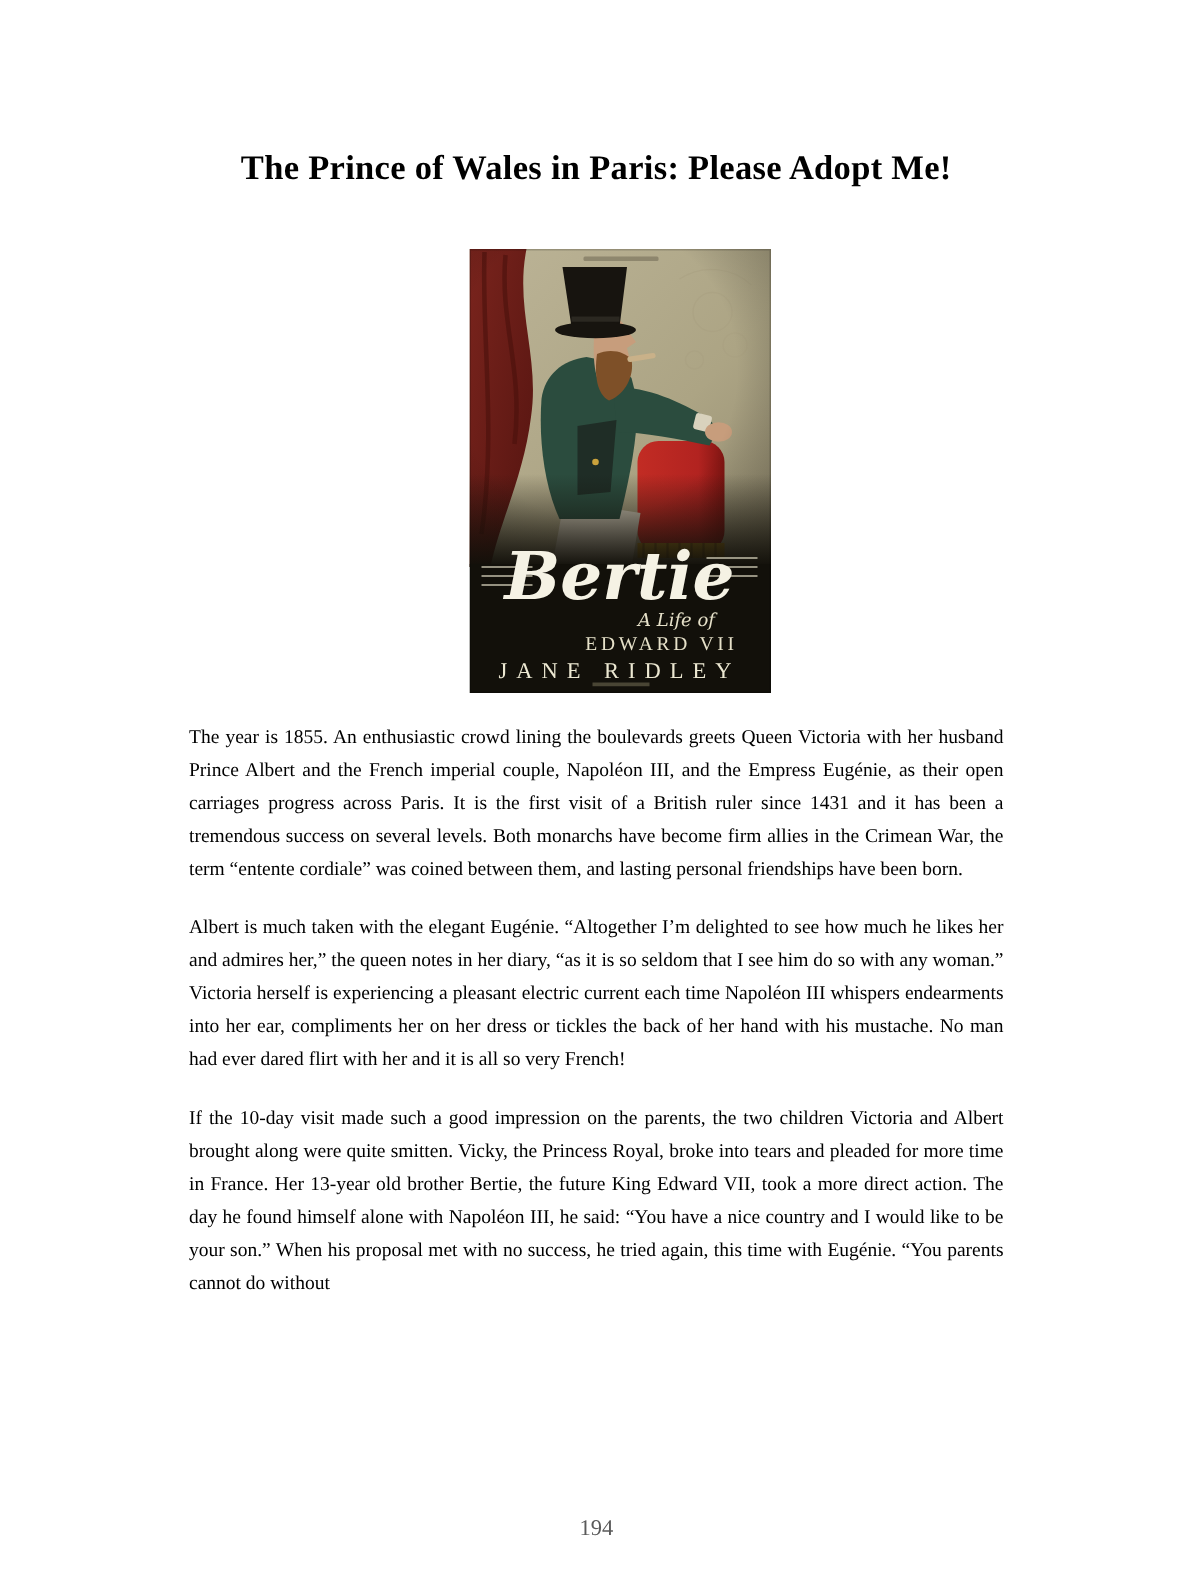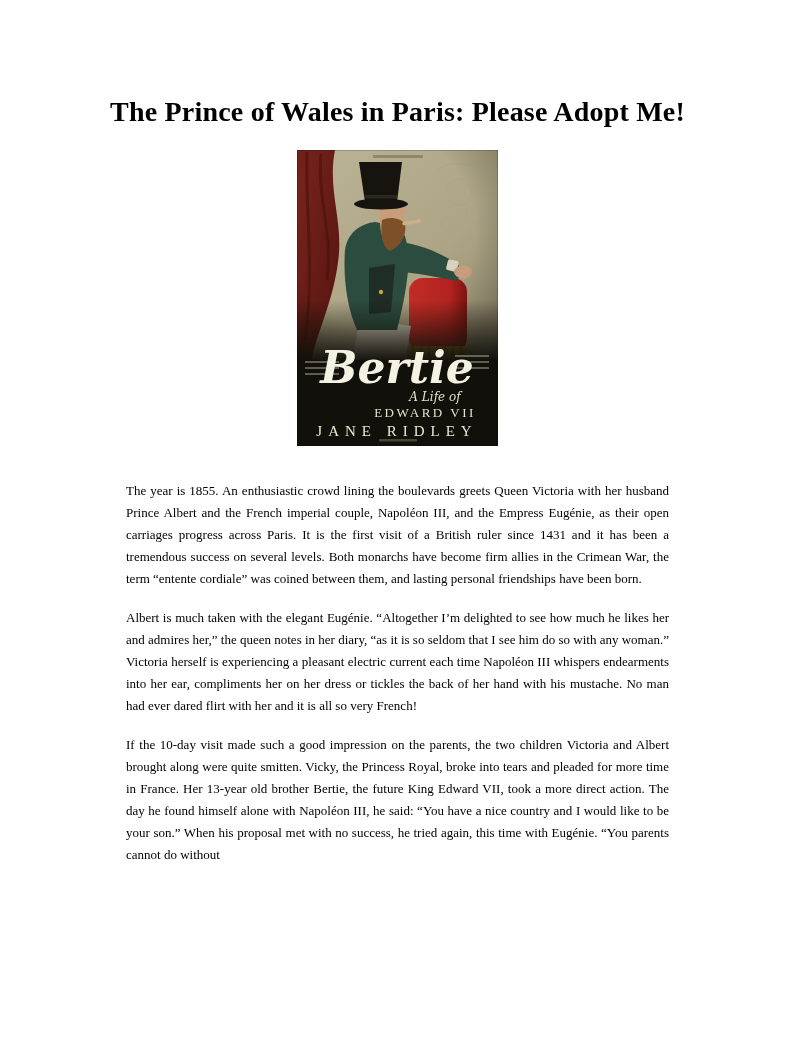--- a/index.html
+++ b/index.html
@@ -19,33 +19,33 @@
     position: absolute;
     inset: 0;
     background: #ffffff;
   }
   .doc-title {
     position: absolute;
     top: 97px;
     left: 0;
     width: 795px;
     text-align: center;
-    font-size: 28px;
+    font-size: 23px;
     line-height: 30px;
     font-weight: 700;
     letter-spacing: 0.2px;
     margin: 0;
   }
   .cover-figure {
     position: absolute;
     top: 150px;
     left: 297px;
     width: 201px;
     height: 296px;
-    margin: 0;
+    margin: 16px;
   }
   .cover-figure svg {
     display: block;
     width: 201px;
     height: 296px;
   }
   .body-text {
     position: absolute;
     top: 480px;
     left: 126px;
@@ -174,14 +174,15 @@
       <rect x="0.5" y="0.5" width="200" height="295" fill="none" stroke="rgba(0,0,0,0.18)"></rect>
     </svg>
   </figure>
 
   <div class="body-text">
     <p>The year is 1855. An enthusiastic crowd lining the boulevards greets Queen Victoria with her husband Prince Albert and the French imperial couple, Napoléon III, and the Empress Eugénie, as their open carriages progress across Paris. It is the first visit of a British ruler since 1431 and it has been a tremendous success on several levels. Both monarchs have become firm allies in the Crimean War, the term “entente cordiale” was coined between them, and lasting personal friendships have been born.</p>
     <p>Albert is much taken with the elegant Eugénie. “Altogether I’m delighted to see how much he likes her and admires her,” the queen notes in her diary, “as it is so seldom that I see him do so with any woman.” Victoria herself is experiencing a pleasant electric current each time Napoléon III whispers endearments into her ear, compliments her on her dress or tickles the back of her hand with his mustache. No man had ever dared flirt with her and it is all so very French!</p>
     <p>If the 10-day visit made such a good impression on the parents, the two children Victoria and Albert brought along were quite smitten. Vicky, the Princess Royal, broke into tears and pleaded for more time in France. Her 13-year old brother Bertie, the future King Edward VII, took a more direct action. The day he found himself alone with Napoléon III, he said: “You have a nice country and I would like to be your son.” When his proposal met with no success, he tried again, this time with Eugénie. “You parents cannot do without</p>
   </div>
 
+  <div class="page-number">194</div>
 
 </div>
 
 </body></html>

